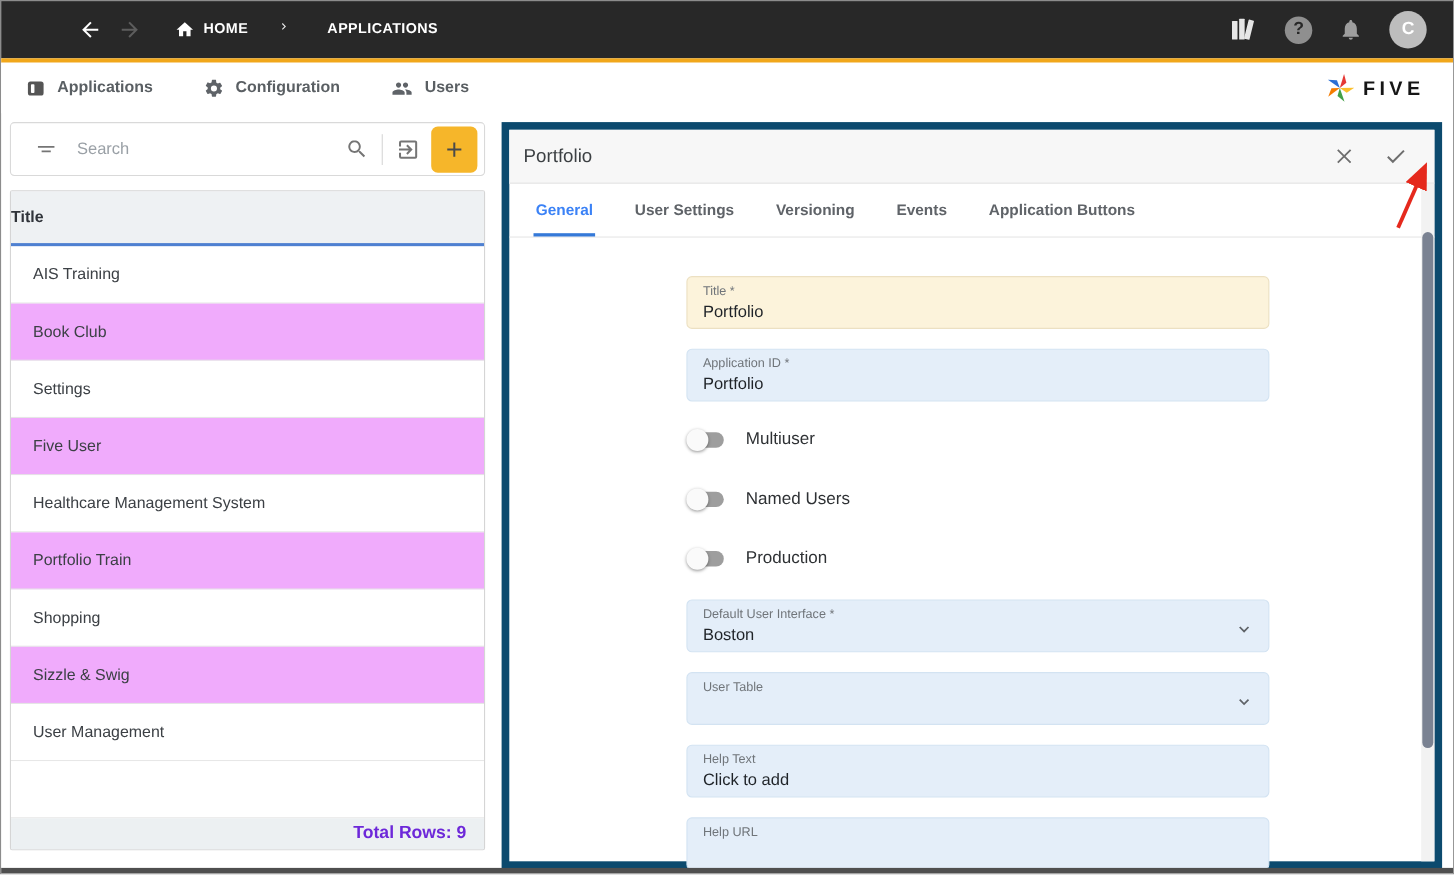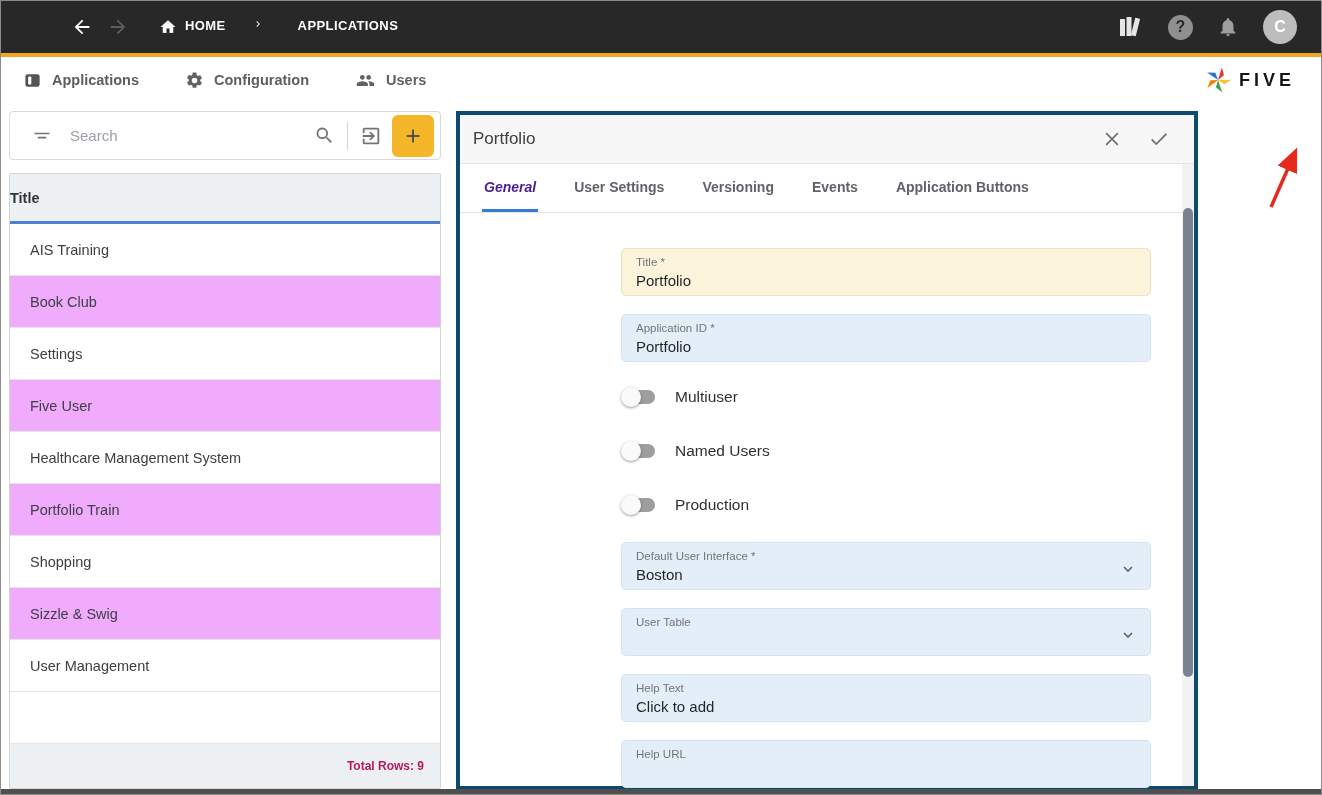--- a/index.html
+++ b/index.html
@@ -48,37 +48,37 @@
               align-items:center; justify-content:center; cursor:pointer; color:#4a4a4a; }
 
   .ltable { margin-top:13px; border:1px solid #d5d5d5; border-radius:2px; background:#fff; }
   .ltable-head { height:50px; background:#eef1f3; border-bottom:3px solid #4e80d1;
                  display:flex; align-items:center; 
                  font-size:14.5px; font-weight:bold; color:#30343a; }
   .lrow { height:52px; display:flex; align-items:center; padding-left:20px;
           font-size:14.5px; color:#3c4045; border-bottom:1px solid #e5e5e5; cursor:pointer; background:#fff; }
   .lrow.alt { background:#f0abfc; }
   .lrow.empty { cursor:default; }
-  .lfoot { height:44px; background:#ecf0f2; display:flex; align-items:center; justify-content:flex-end;
-           padding-right:16px; font-size:12px; font-weight:bold; color:#be185d; }
-
-  
-  .form-panel { position:absolute; left:455px; top:110px; width:742px; height:679px;
-                background:#fff; border:4px solid #0c4a6e; }
+  .lfoot { height:28px; background:#ecf0f2; display:flex; align-items:center; justify-content:flex-end;
+           padding-right:16px; font-size:16px; font-weight:bold; color:#6d28d9; }
+
+  
+  .form-panel { position:absolute; left:455px; top:110px; width:855px; height:679px;
+                background:#fff; border:7px solid #0c4a6e; }
   .fheader { height:49px; background:#f7f7f7; border-bottom:1px solid #e4e4e4;
              display:flex; align-items:center; padding:0 24px 0 13px; }
   .ftitle { font-size:17px; font-weight:500; color:#3c4043; }
   .fhead-actions { margin-left:auto; display:flex; align-items:center; gap:26px; color:#6f6f6f; }
   .fhead-actions .act { cursor:pointer; display:flex; align-items:center; }
 
   .ftabs { height:49px; border-bottom:1px solid #e6e6e6; display:flex; align-items:stretch;
            padding-left:22px; }
   .ftab { display:flex; align-items:center; padding:0 2px; margin-right:34px; font-size:14px;
           font-weight:bold; color:#5f6368; cursor:pointer; border-bottom:3px solid transparent; }
-  .ftab.active { color:#4c1d95; border-bottom-color:#3579d8;font-style:italic; }
+  .ftab.active { color:#3b82f6; border-bottom-color:#3579d8; }
 
   .fcontent { padding:35px 0 4px 161px; width:691px; }
   .field { width:530px; height:48px; border-radius:5px; padding:6px 14px; margin-bottom:18px;
            position:relative; cursor:text; }
   .field.cream { background:#fcf3db; border:1px solid #ece0c2; }
   .field.blue  { background:#e4eef9; border:1px solid #d3e3f2; }
   .f-label { font-size:11.5px; color:#70757a; line-height:14px; margin-bottom:2px; }
   .f-value { font-size:15px; color:#1f2328; line-height:20px; min-height:20px; }
   .field .chev { position:absolute; right:14px; top:18px; color:#5f6368; }
 

